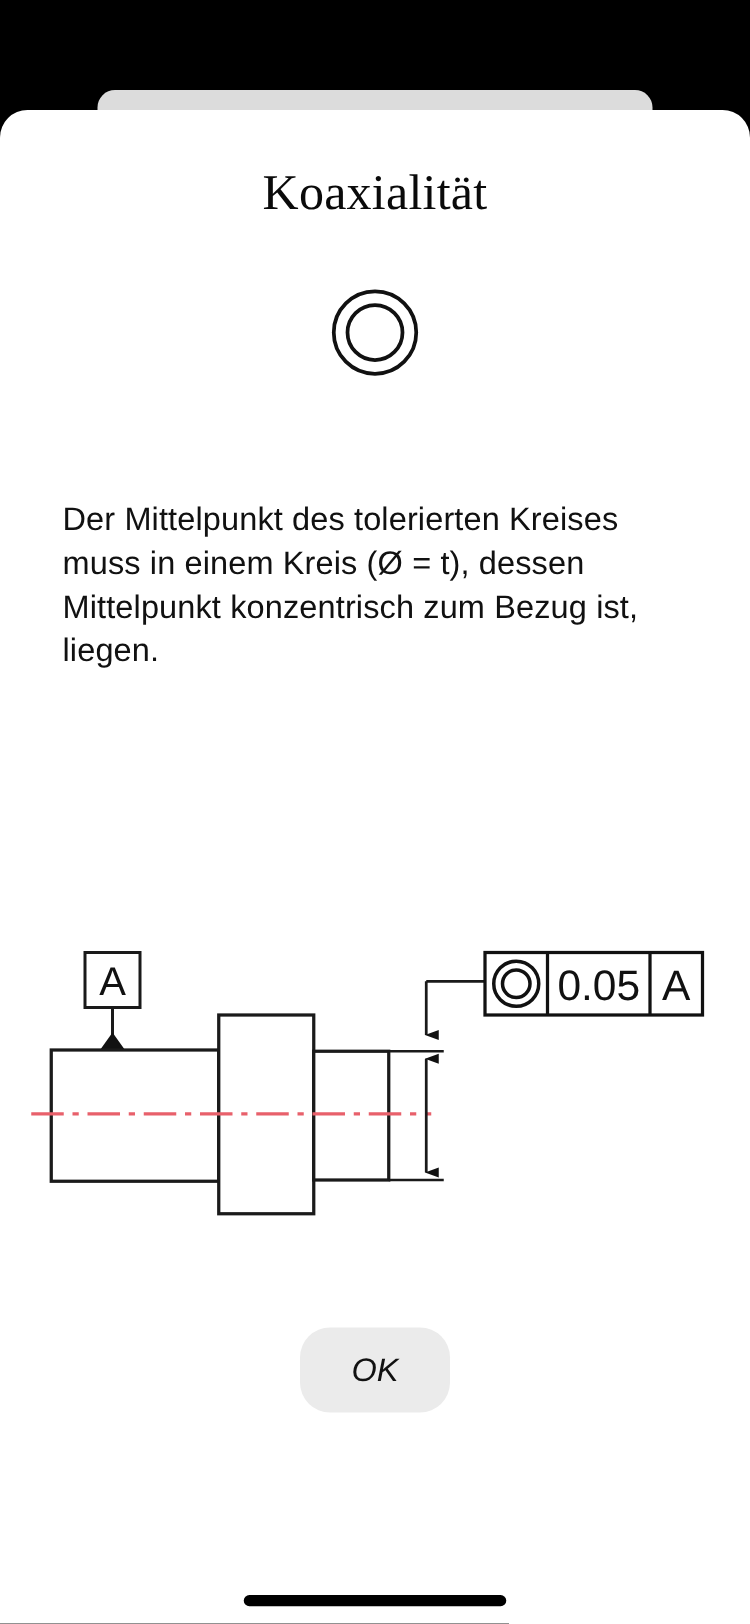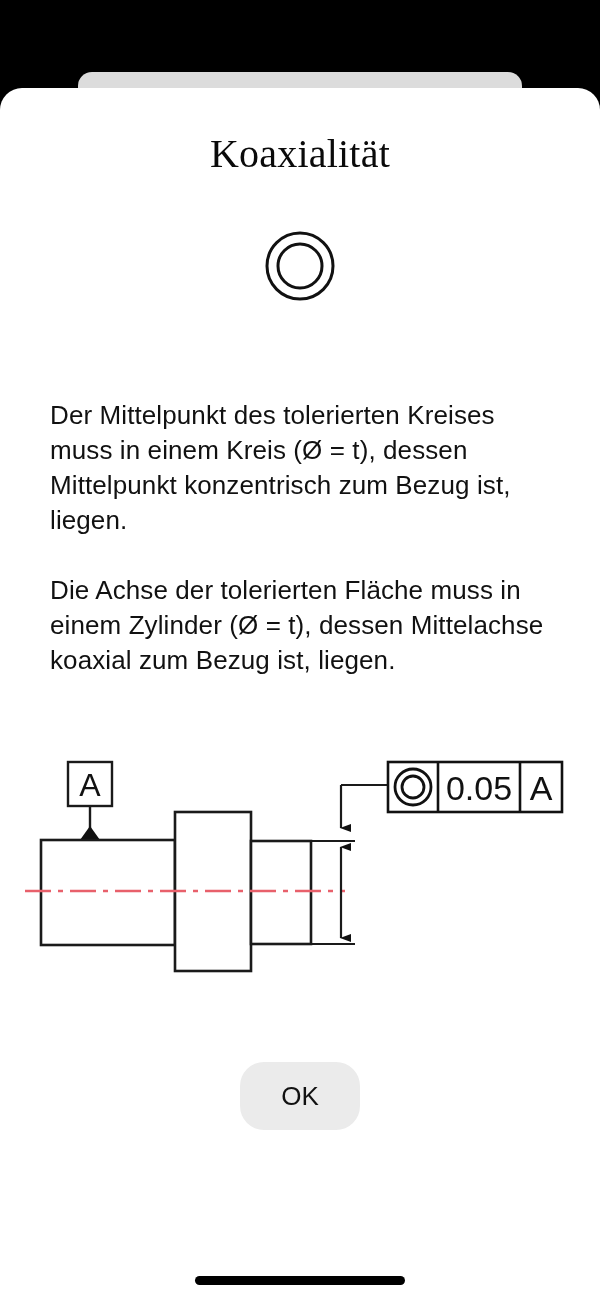--- a/index.html
+++ b/index.html
@@ -72,21 +72,21 @@
 
   
   .drawing { position:absolute; left:0px; top:740px; width:600px; height:260px; }
 
   
   .ok-btn {
     position:absolute; left:240px; top:1062px; width:120px; height:68px;
     background:#EBEBEB; border:none; border-radius:24px;
     font-family:"Liberation Sans", sans-serif;
     font-size:26px; color:#111; cursor:pointer;
-    display:flex; align-items:center; justify-content:center;
+    display:flex; align-items:center; justify-content:center;font-style:italic;
   }
 
   
   .home-indicator {
     position:absolute; left:195px; top:1276px; width:210px; height:9px;
     background:#000; border-radius:5px;
   }
 </style>
 </head>
 <body>
@@ -104,21 +104,20 @@
     <span>
       <svg width="88" height="88" viewBox="0 0 88 88">
         <circle cx="44" cy="44" r="33" fill="none" stroke="#111" stroke-width="3"></circle>
         <circle cx="44" cy="44" r="22" fill="none" stroke="#111" stroke-width="3"></circle>
       </svg>
     </span>
   </div>
 
   <div class="paragraphs">
     <p class="para">Der Mittelpunkt des tolerierten Kreises muss in einem Kreis (Ø = t), dessen Mittelpunkt konzentrisch zum Bezug ist, liegen.</p>
-    <p class="para">Die Achse der tolerierten Fläche muss in einem Zylinder (Ø = t), dessen Mittelachse koaxial zum Bezug ist, liegen.</p>
   </div>
 
   <div class="drawing">
     <svg width="600" height="260" viewBox="0 0 600 260">
       <defs>
         <marker id="arrDown" markerWidth="12" markerHeight="12" refX="6" refY="10" orient="auto" markerUnits="userSpaceOnUse">
           <path d="M2,0 L10,0 L6,11 Z" fill="#111"></path>
         </marker>
         <marker id="arrUp" markerWidth="12" markerHeight="12" refX="6" refY="10" orient="auto" markerUnits="userSpaceOnUse">
           <path d="M2,0 L10,0 L6,11 Z" fill="#111"></path>

